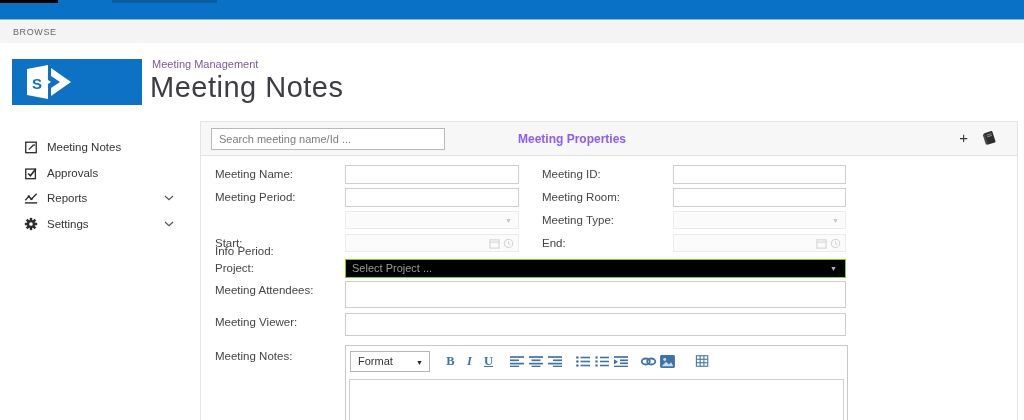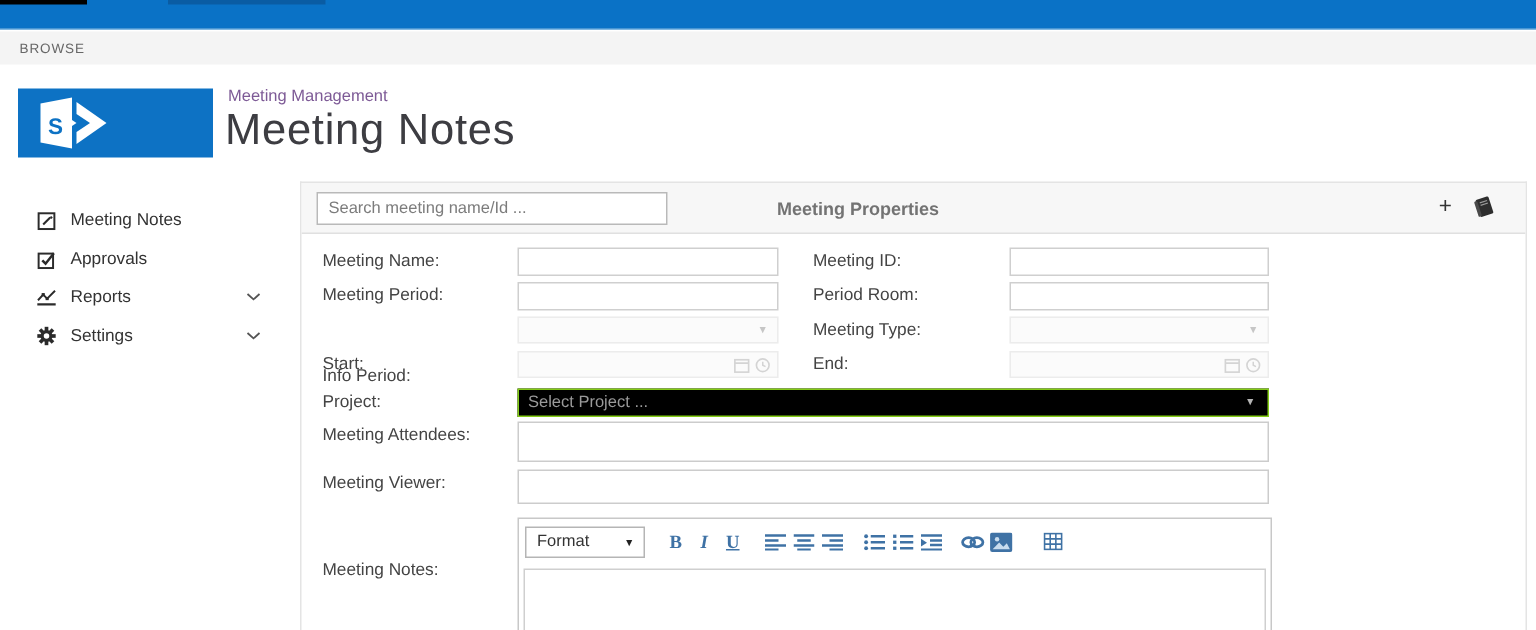--- a/index.html
+++ b/index.html
@@ -33,21 +33,21 @@
 
   
   .panel { position:absolute; left:200px; top:121px; width:818px; height:299px;
            background:#fff; border:1px solid #e4e4e4; border-bottom:none; overflow:hidden; }
   .panel-header { position:relative; height:34px; background:#f7f7f7; border-bottom:1px solid #e0e0e0; }
   .search-input { position:absolute; left:10px; top:6px; width:234px; height:22px;
                   border:1px solid #b9b9b9; font-size:11px; padding:0 7px; color:#333;
                   font-family:"Liberation Sans",sans-serif; background:#fff; }
   .search-input::placeholder { color:#7c7c7c; }
   .panel-title { position:absolute; left:371px; top:10px; transform:translateX(-50%);
-                 font-size:12px; font-weight:bold; color:#737373; white-space:nowrap; }
+                 font-size:12px; font-weight:bold; color:#8b5cf6; white-space:nowrap; }
   .panel-actions { position:absolute; right:20px; top:6px; display:flex; align-items:center; gap:13px; }
   .plus-btn { font-size:15px; font-weight:300; color:#333; cursor:pointer; line-height:20px; }
   .book-btn { cursor:pointer; display:flex; }
 
   .panel-body { position:relative; height:264px; }
 
   .flabel { position:absolute; font-size:11.5px; color:#444; white-space:nowrap; }
   .tinput { position:absolute; height:19px; border:1px solid #cfcfcf; background:#fff;
             font-size:11px; padding:0 5px; font-family:"Liberation Sans",sans-serif; color:#333; }
   .col-l { left:144px; width:174px; }
@@ -183,21 +183,21 @@
 
   <div class="panel-body">
 
     <div class="flabel" style="left:14px; top:12px;">Meeting Name:</div>
     <input class="tinput col-l" style="top: 9px;" type="text" value="">
     <div class="flabel" style="left:341px; top:12px;">Meeting ID:</div>
     <input class="tinput col-r" style="top: 9px;" type="text" value="">
 
     <div class="flabel" style="left:14px; top:35px;">Meeting Period:</div>
     <input class="tinput col-l" style="top: 32px;" type="text" value="">
-    <div class="flabel" style="left:341px; top:35px;">Period Room:</div>
+    <div class="flabel" style="left:341px; top:35px;">Meeting Room:</div>
     <input class="tinput col-r" style="top: 32px;" type="text" value="">
 
     <div class="flabel" style="left:14px; top:58px;margin-top:31px;">Info Period:</div>
     <div class="dis-field col-l" style="top:55px;">
       <span class="dis-caret">▼</span>
     </div>
     <div class="flabel" style="left:341px; top:58px;">Meeting Type:</div>
     <div class="dis-field col-r" style="top:55px;">
       <span class="dis-caret">▼</span>
     </div>
@@ -234,21 +234,21 @@
       <div class="ph">Select Project ...</div>
       <span class="caret">▼</span>
     </div>
 
     <div class="flabel" style="left:14px; top:128px;">Meeting Attendees:</div>
     <input class="area-input wide" style="top: 125px; height: 27px;" type="text" value="">
 
     <div class="flabel" style="left:14px; top:160px;">Meeting Viewer:</div>
     <input class="area-input wide" style="top: 157px; height: 23px;" type="text" value="">
 
-    <div class="flabel" style="left:14px; top:194px;margin-top:24px;">Meeting Notes:</div>
+    <div class="flabel" style="left:14px; top:194px;">Meeting Notes:</div>
     <div class="editor">
       <div class="ed-toolbar">
         <div class="format-dd">
           <div class="fl">Format</div>
           <span class="fc">▼</span>
         </div>
         <span class="ed-btn txt gap-s">B</span>
         <span class="ed-btn txt itl">I</span>
         <span class="ed-btn txt unl">U</span>
         <span class="ed-btn gap-g">

